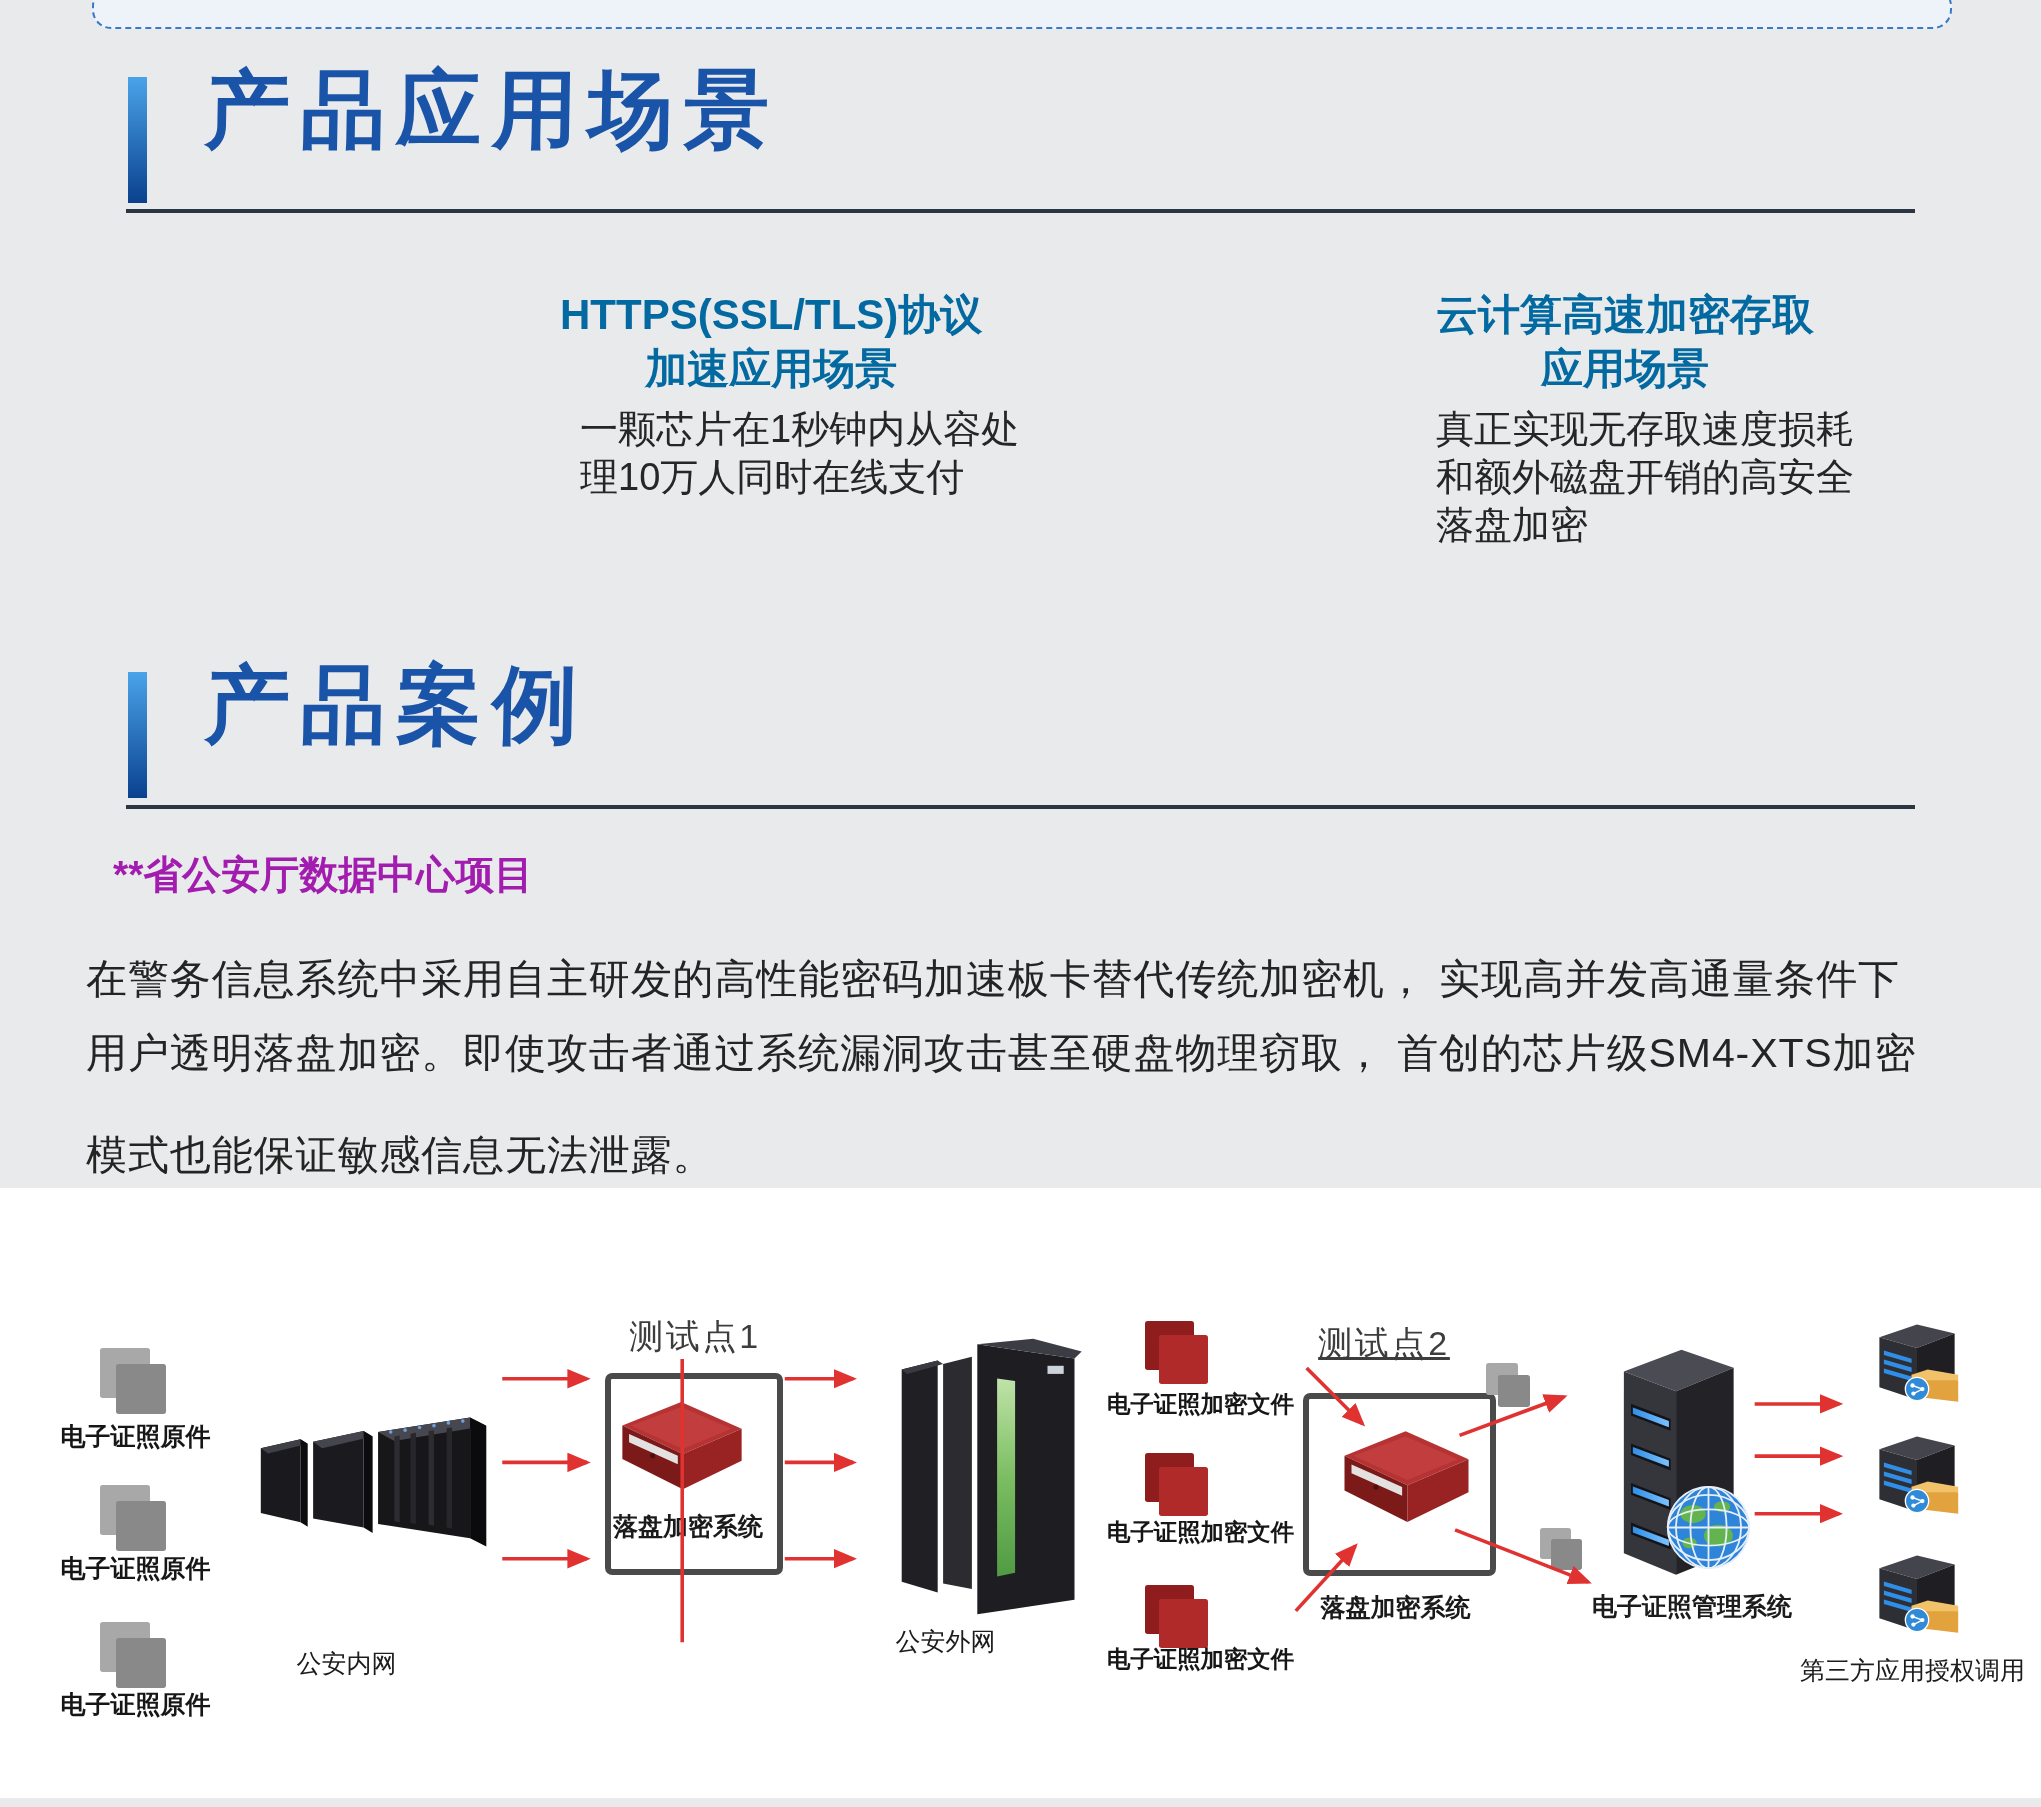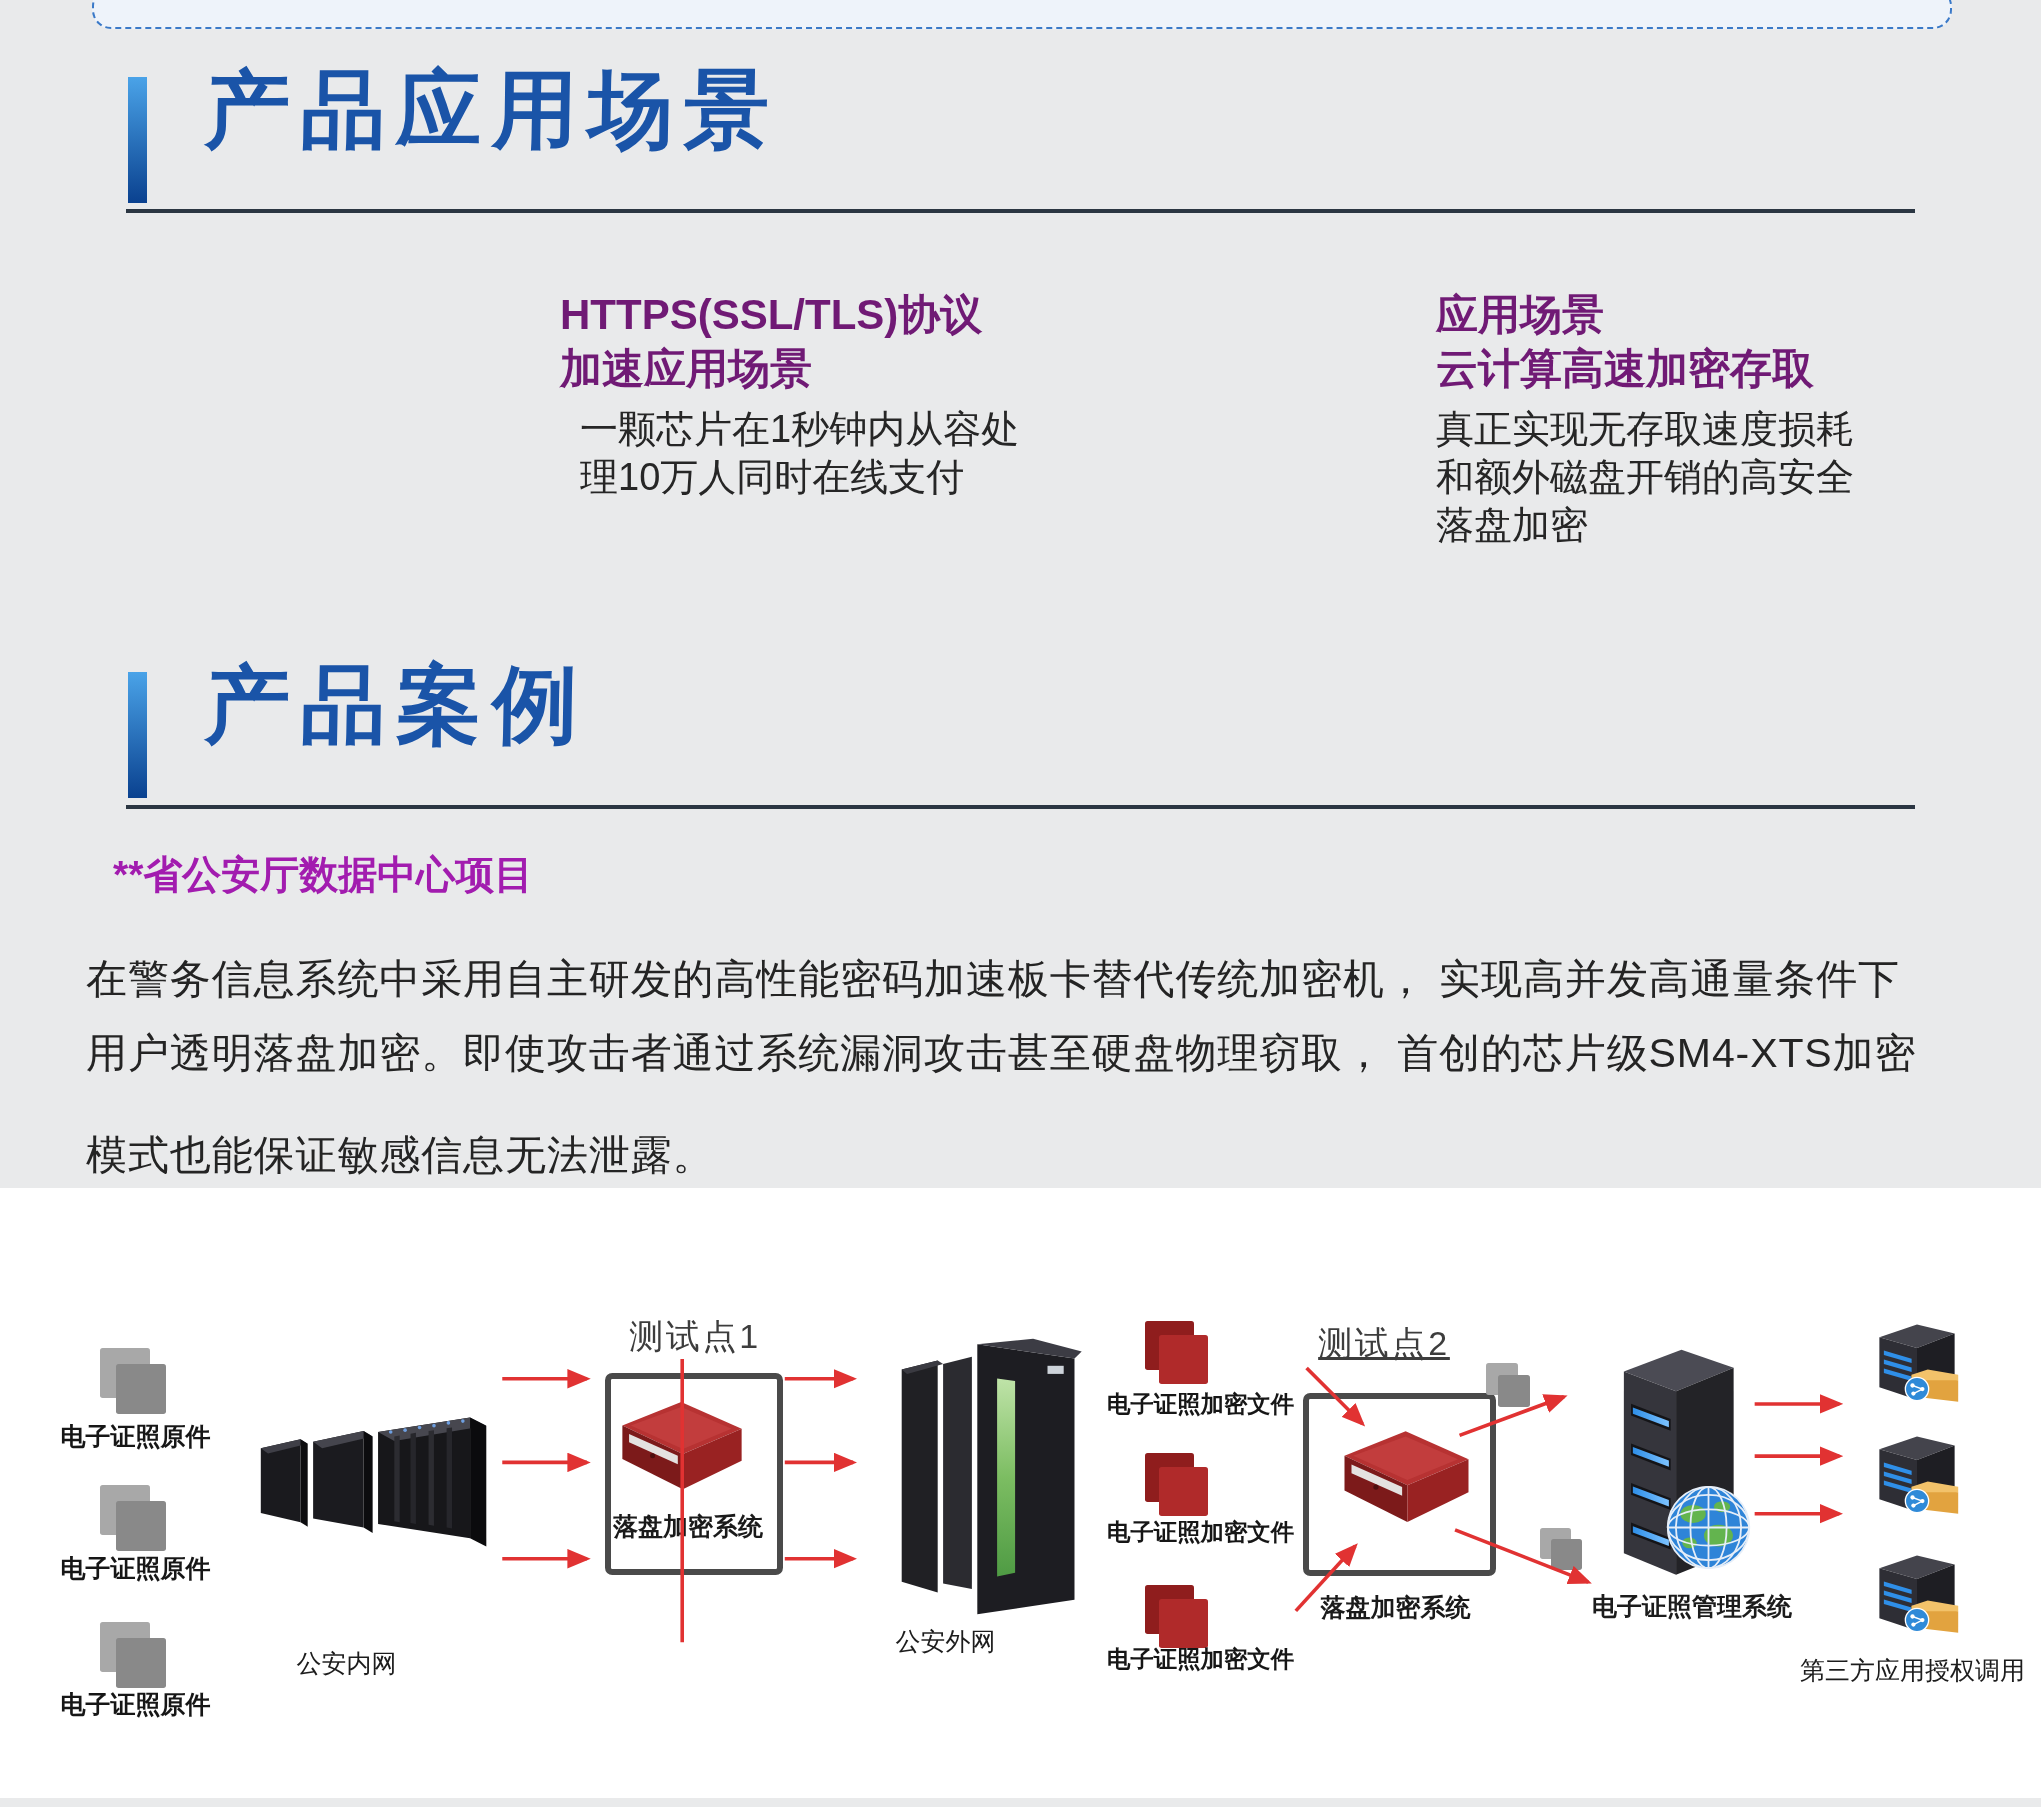--- a/index.html
+++ b/index.html
@@ -11,21 +11,21 @@
   .top-band{position:absolute;left:92px;top:-12.6px;width:1856px;height:38px;
             border:2.7px dashed #3a79c8;border-radius:19px;background:#eef3fa;}
 
   
   .accent-bar{position:absolute;width:19px;background:linear-gradient(180deg,#4aa3e8,#0a418f);}
   .h-title{position:absolute;font-size:85px;font-weight:900;color:#1a54a8;letter-spacing:10.8px;
            transform:skewX(-1deg);white-space:nowrap;line-height:1.4;}
   .rule{position:absolute;height:3.6px;background:#2b3642;}
 
   
-  .col-title div{font-size:42px;line-height:54px;font-weight:700;color:#701a75;white-space:nowrap;}
+  .col-title div{font-size:42px;line-height:54px;font-weight:700;color:#0369a1;white-space:nowrap;text-align:center;}
   .col-desc div{font-size:38px;line-height:48px;color:#262626;white-space:nowrap;}
 
   .subtitle{position:absolute;font-size:39px;font-weight:700;color:#a21caf;white-space:nowrap;}
   .para-line{position:absolute;font-size:41px;color:#242424;letter-spacing:0.9px;white-space:nowrap;}
 
   
   .panel{position:absolute;left:0;top:1188px;width:2041px;height:610px;background:#ffffff;}
 
   
   .stack{position:absolute;}
@@ -58,22 +58,22 @@
   <div class="abs col-title" style="left:560px;top:288px;">
     <div>HTTPS(SSL/TLS)协议</div>
     <div>加速应用场景</div>
   </div>
   <div class="abs col-desc" style="left:580px;top:405px;">
     <div>一颗芯片在1秒钟内从容处</div>
     <div>理10万人同时在线支付</div>
   </div>
 
   <div class="abs col-title" style="left:1436px;top:288px;">
+    <div>云计算高速加密存取</div>
     <div>应用场景</div>
-    <div>云计算高速加密存取</div>
   </div>
   <div class="abs col-desc" style="left:1436px;top:405px;">
     <div>真正实现无存取速度损耗</div>
     <div>和额外磁盘开销的高安全</div>
     <div>落盘加密</div>
   </div>
 
   <div class="accent-bar" style="left:128px;top:672px;height:126px;"></div>
   <div class="h-title" style="left:205px;top:645px;">产品案例</div>
   <div class="rule" style="left:126px;top:805px;width:1789px;"></div>

